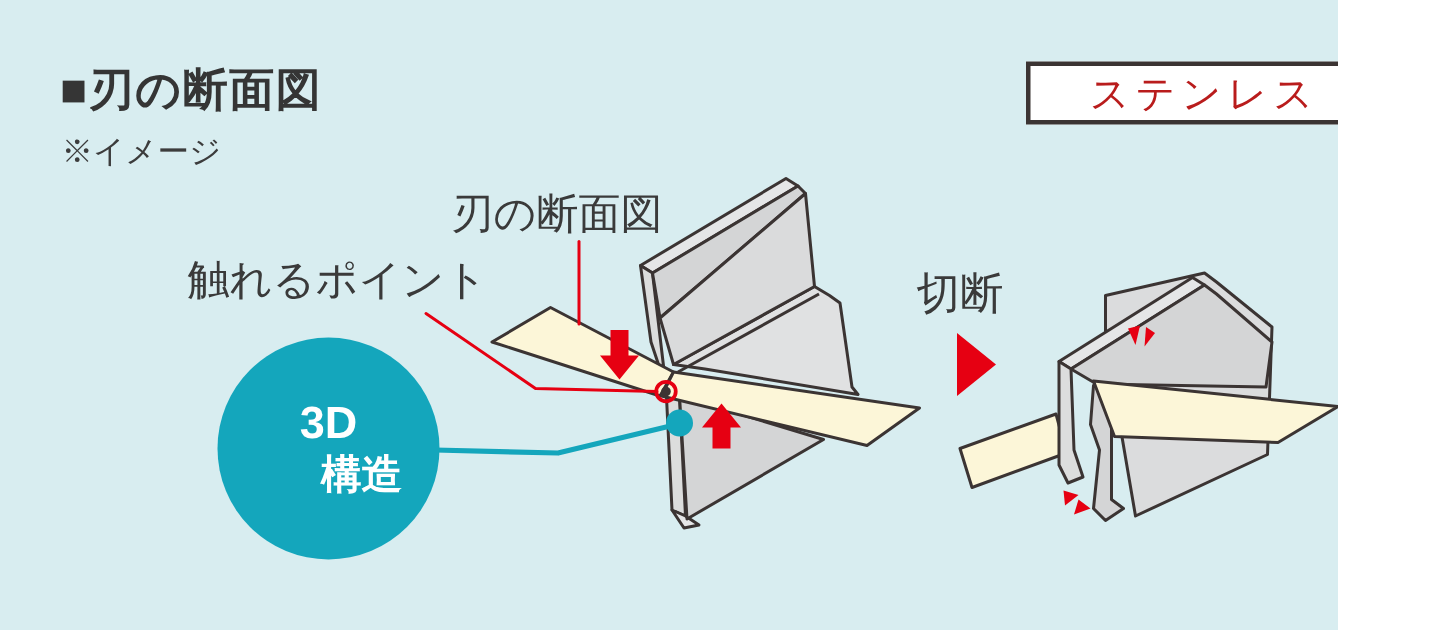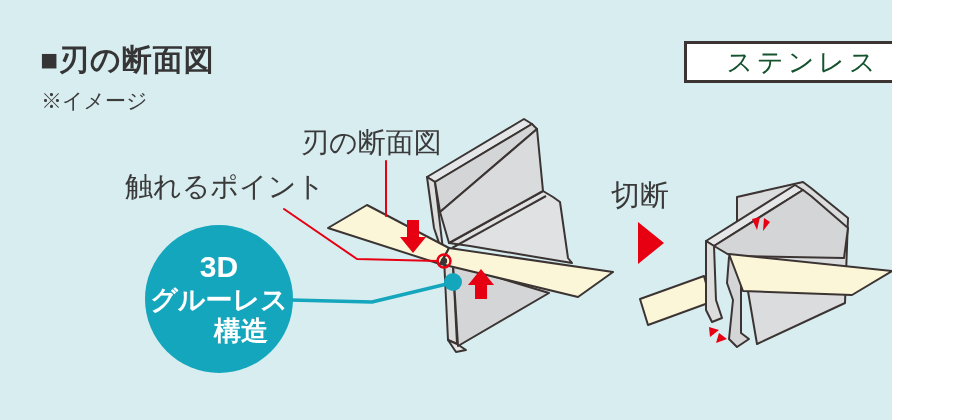--- a/index.html
+++ b/index.html
@@ -9,21 +9,21 @@
     font-family:"Liberation Sans",sans-serif;
   }
   .stage svg{position:absolute;left:0;top:0;}
   .txt{position:absolute;white-space:nowrap;}
   .page-title{left:40px;top:40px;font-size:30px;font-weight:600;letter-spacing:1px;color:#353535;}
   .image-note{left:41px;top:87px;font-size:21px;font-weight:400;color:#3c3c3c;}
   .material-badge{
     left:684px;top:41px;width:238px;height:42px;box-sizing:border-box;
     background:#ffffff;border:3px solid #3b3433;
     display:flex;align-items:center;justify-content:center;
-    font-size:26px;font-weight:500;letter-spacing:4px;color:#14532d;
+    font-size:26px;font-weight:500;letter-spacing:4px;color:#b91c1c;
   }
   .tape-label{left:301px;top:124px;font-size:28px;font-weight:500;}
   .touch-label{left:125px;top:168px;font-size:28px;font-weight:500;}
   .cut-label{left:611px;top:176px;font-size:29px;font-weight:500;}
   .feature-badge{
     left:145px;top:225px;width:148px;height:148px;border-radius:50%;
     background:#14a6bc;color:#ffffff;
     display:flex;flex-direction:column;align-items:center;justify-content:center;
     text-align:center;line-height:1.16;font-weight:700;
   }
@@ -91,17 +91,16 @@
   <div class="txt page-title">■刃の断面図</div>
   <div class="txt image-note">※イメージ</div>
   <div class="txt material-badge">ステンレス</div>
 
   <div class="txt tape-label">刃の断面図</div>
   <div class="txt touch-label">触れるポイント</div>
   <div class="txt cut-label">切断</div>
 
   <div class="txt feature-badge">
     <span class="l1">3D</span>
-    <span class="l2">グルーレス</span>
     <span class="l3">構造</span>
   </div>
 
 </div>
 
 </body></html>

